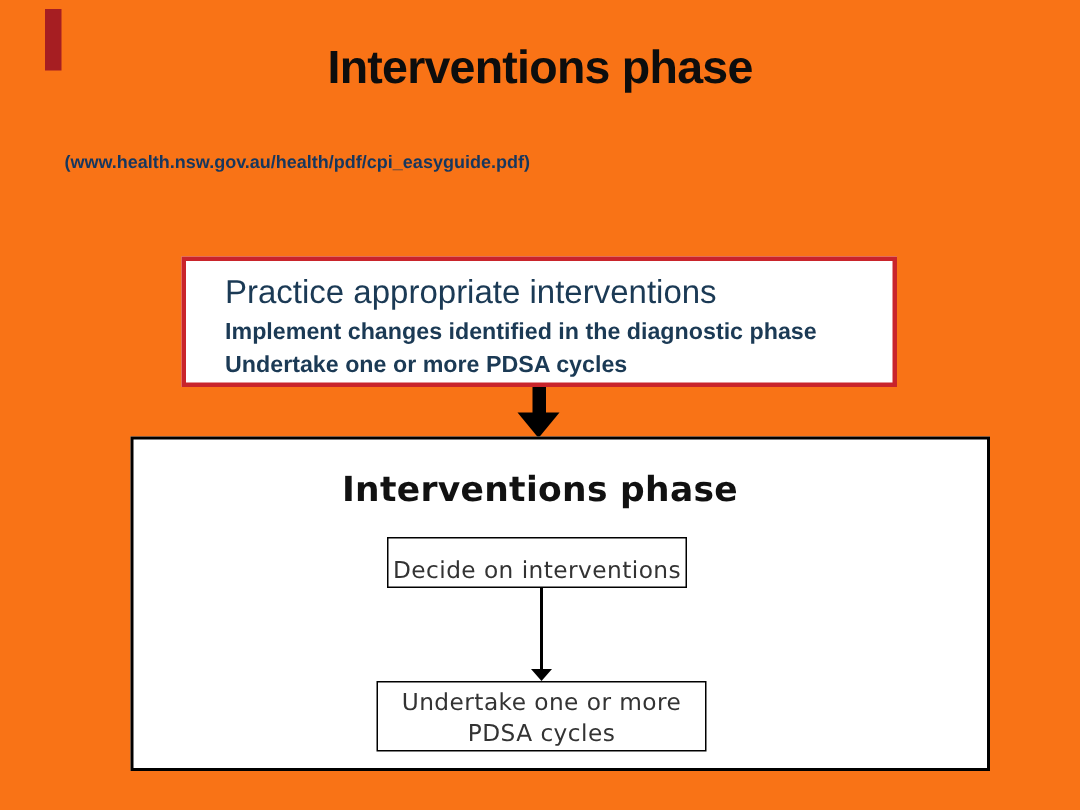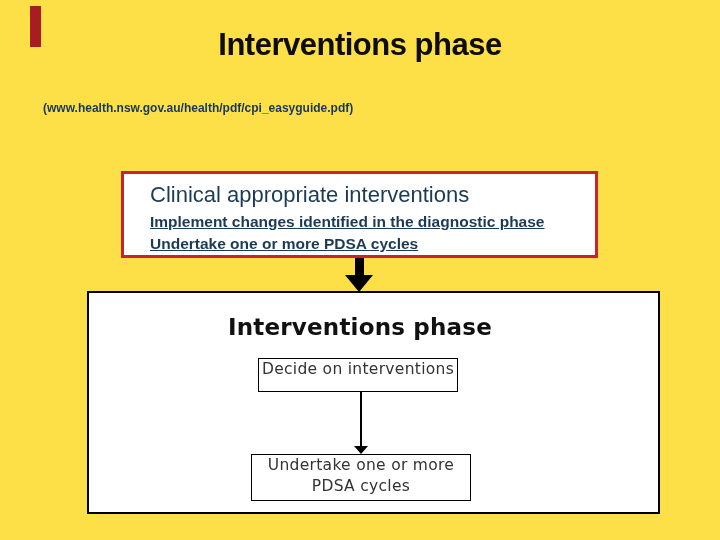--- a/index.html
+++ b/index.html
@@ -1,20 +1,20 @@
 <!DOCTYPE html>
 <html><head>
 <meta charset="utf-8">
 <style>
   html, body { margin: 0; padding: 0; background: #ffffff; }
   .slide {
     position: relative;
     width: 720px;
     height: 540px;
-    background: #fde047;
+    background: #f97316;
     overflow: hidden;
     font-family: "Liberation Sans", sans-serif;
   }
 
   .accent-bar {
     position: absolute;
     left: 30px; top: 6px;
     width: 11px; height: 41px;
     background: #a61e22;
   }
@@ -54,21 +54,20 @@
     font-weight: normal;
     color: #1b3a55;
     line-height: 26px;
   }
   .callout-point {
     margin: 0 0 0 26px;
     font-size: 15.5px;
     font-weight: bold;
     color: #1b3a55;
     line-height: 22px;
-    text-decoration: underline;
   }
 
   .big-arrow {
     position: absolute;
     left: 345px; top: 258px;
     width: 28px; height: 34px;
   }
   .big-arrow .shaft {
     position: absolute;
     left: 10px; top: 0;
@@ -109,21 +108,21 @@
     position: absolute;
     border: 1.5px solid #000000;
     background: #ffffff;
     box-sizing: border-box;
     font-family: "DejaVu Sans", sans-serif;
     font-size: 15.5px;
     color: #333333;
     letter-spacing: 0.3px;
     text-align: center;
     display: flex;
-    align-items: flex-start;
+    align-items: flex-end;
     justify-content: center;
     line-height: 21px;
   }
   .step-1 {
     left: 258px; top: 358px;
     width: 200px; height: 34px;
   }
   .step-2 {
     left: 251px; top: 454px;
     width: 220px; height: 47px;
@@ -157,21 +156,21 @@
 
   <div class="accent-bar"></div>
 
   <div class="slide-title">Interventions phase</div>
 
   <div class="source">
     <div>(www.health.nsw.gov.au/health/pdf/cpi_easyguide.pdf)</div>
   </div>
 
   <div class="callout">
-    <div class="callout-heading">Clinical appropriate interventions</div>
+    <div class="callout-heading">Practice appropriate interventions</div>
     <div class="callout-point">Implement changes identified in the diagnostic phase</div>
     <div class="callout-point">Undertake one or more PDSA cycles</div>
   </div>
 
   <div class="big-arrow">
     <div class="shaft"></div>
     <div class="head"></div>
   </div>
 
   <div class="outer-box"></div>

